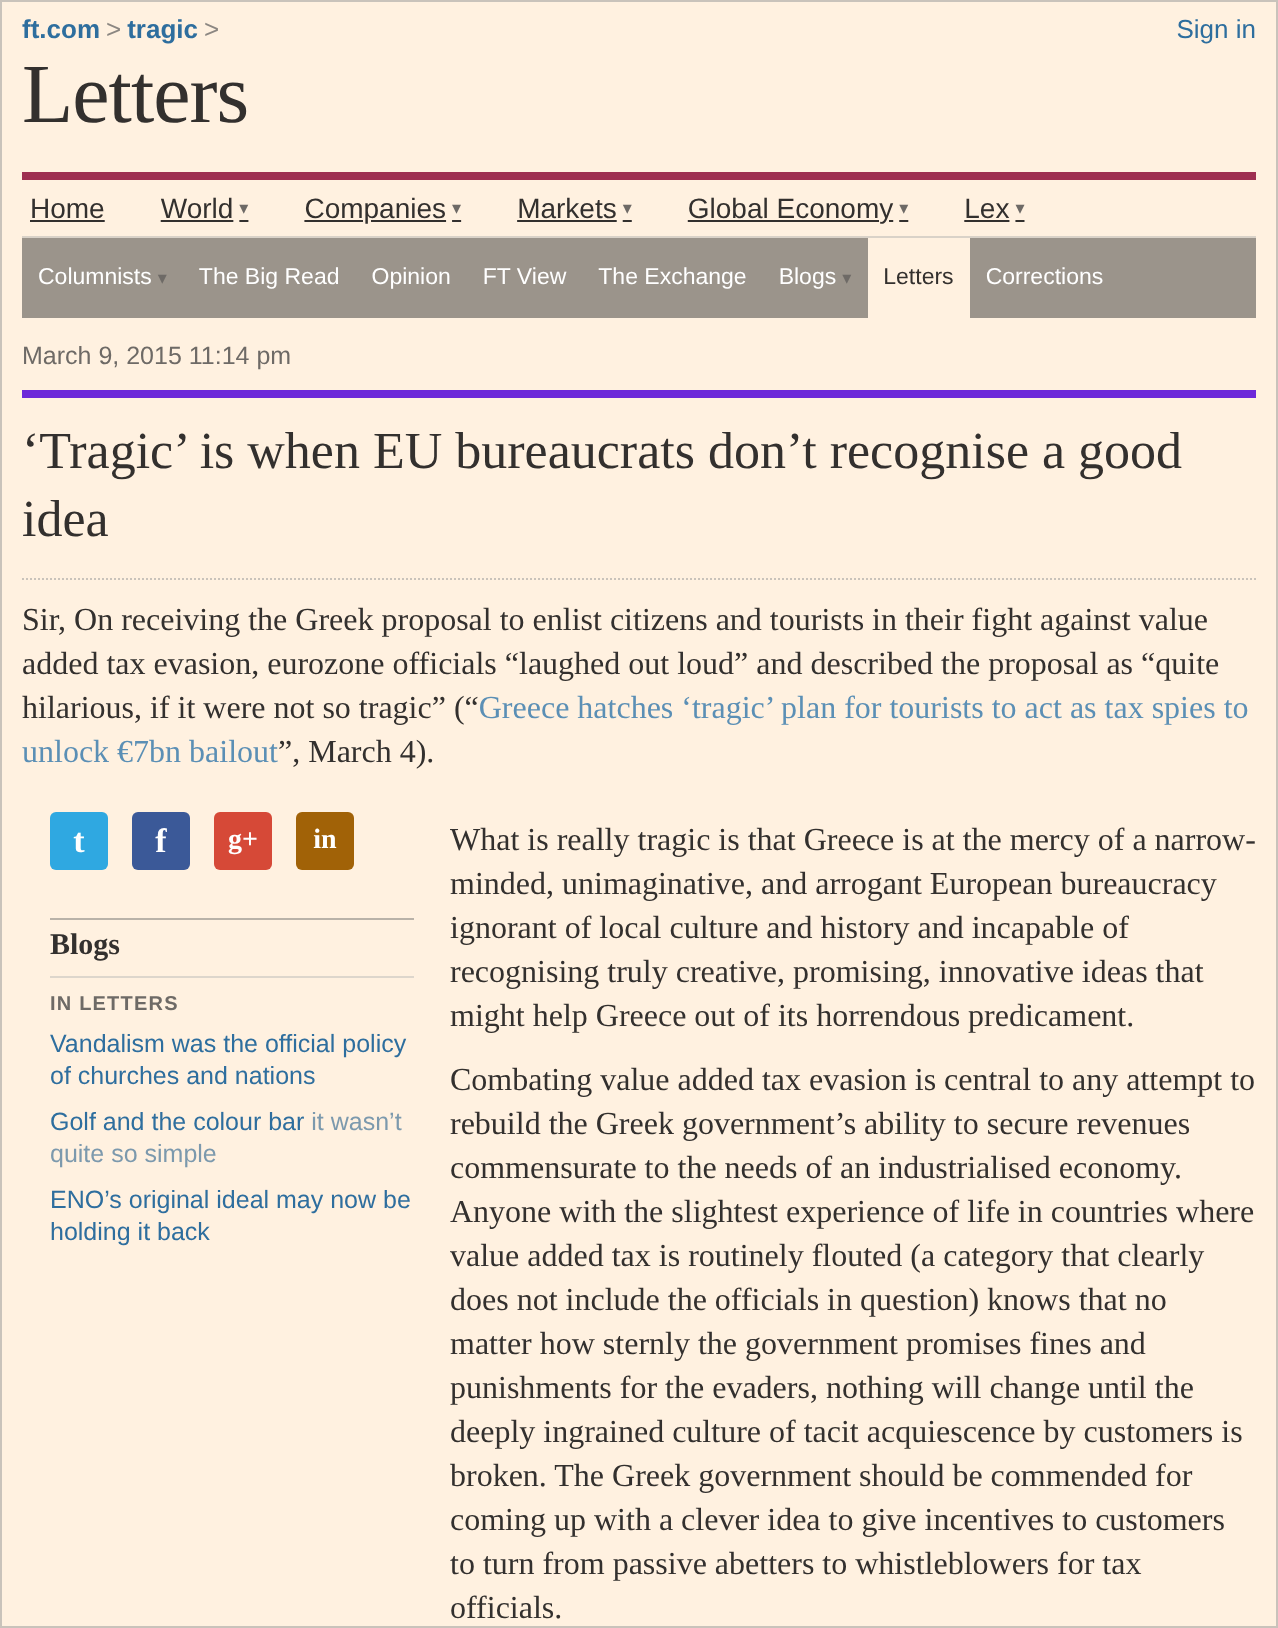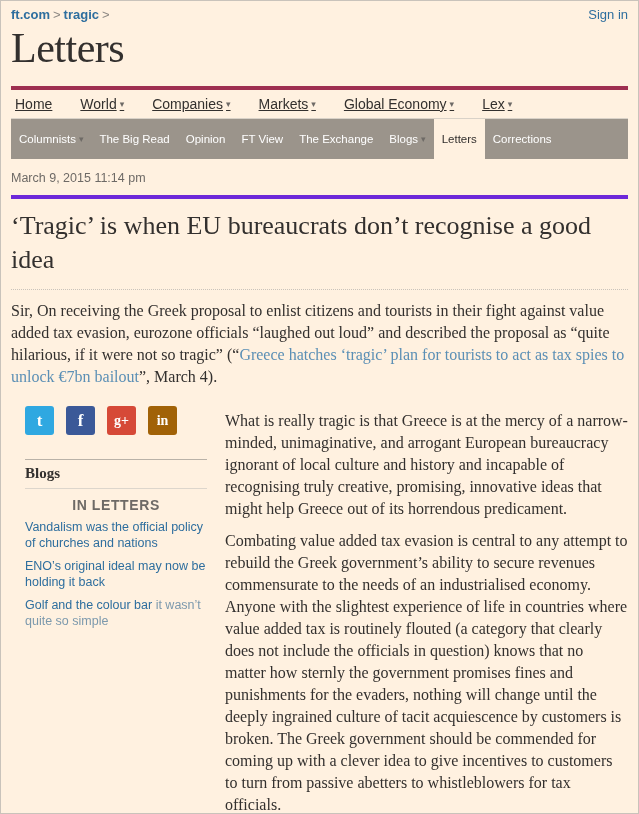--- a/index.html
+++ b/index.html
@@ -192,25 +192,24 @@
     font-size: 15px;
     font-weight: bold;
     color: #33302e;
   }
   .more-rule2 {
     border-top: 1px solid #ddd6cc;
     margin: 6px 0 0 14px;
   }
   .in-letters {
     margin: 8px 0 0 14px;
-    font-size: 14px;
+    font-size: 10px;
     letter-spacing: 0.6px;
     color: #6e6a66;
     font-weight: bold;
-    text-align: center;
   }
   .link-list {
     margin: 6px 0 0 14px;
     padding: 0;
     list-style: none;
   }
   .link-list li {
     margin-bottom: 7px;
     font-size: 12.5px;
     line-height: 16px;
@@ -312,22 +311,22 @@
             </div>
         </div>
 
         <div class="more-rule"></div>
         <div class="more-title">Blogs</div>
         <div class="more-rule2"></div>
         <div class="in-letters">IN LETTERS</div>
 
         <ul class="link-list">
           <li><span>Vandalism was the official policy of churches and nations</span></li>
+          <li><span>Golf and the colour bar </span><span class="muted">it wasn’t quite so simple</span></li>
           <li><span>ENO’s original ideal may now be holding it back</span></li>
-          <li><span>Golf and the colour bar </span><span class="muted">it wasn’t quite so simple</span></li>
         </ul>
       </div>
 
       <div class="right-col body-text">
         <p>What is really tragic is that Greece is at the mercy of a narrow-minded, unimaginative, and arrogant European bureaucracy ignorant of local culture and history and incapable of recognising truly creative, promising, innovative ideas that might help Greece out of its horrendous predicament.</p>
         <p>Combating value added tax evasion is central to any attempt to rebuild the Greek government’s ability to secure revenues commensurate to the needs of an industrialised economy. Anyone with the slightest experience of life in countries where value added tax is routinely flouted (a category that clearly does not include the officials in question) knows that no matter how sternly the government promises fines and punishments for the evaders, nothing will change until the deeply ingrained culture of tacit acquiescence by customers is broken. The Greek government should be commended for coming up with a clever idea to give incentives to customers to turn from passive abetters to whistleblowers for tax officials.</p>
       </div>
 
     </div>
   </div>

